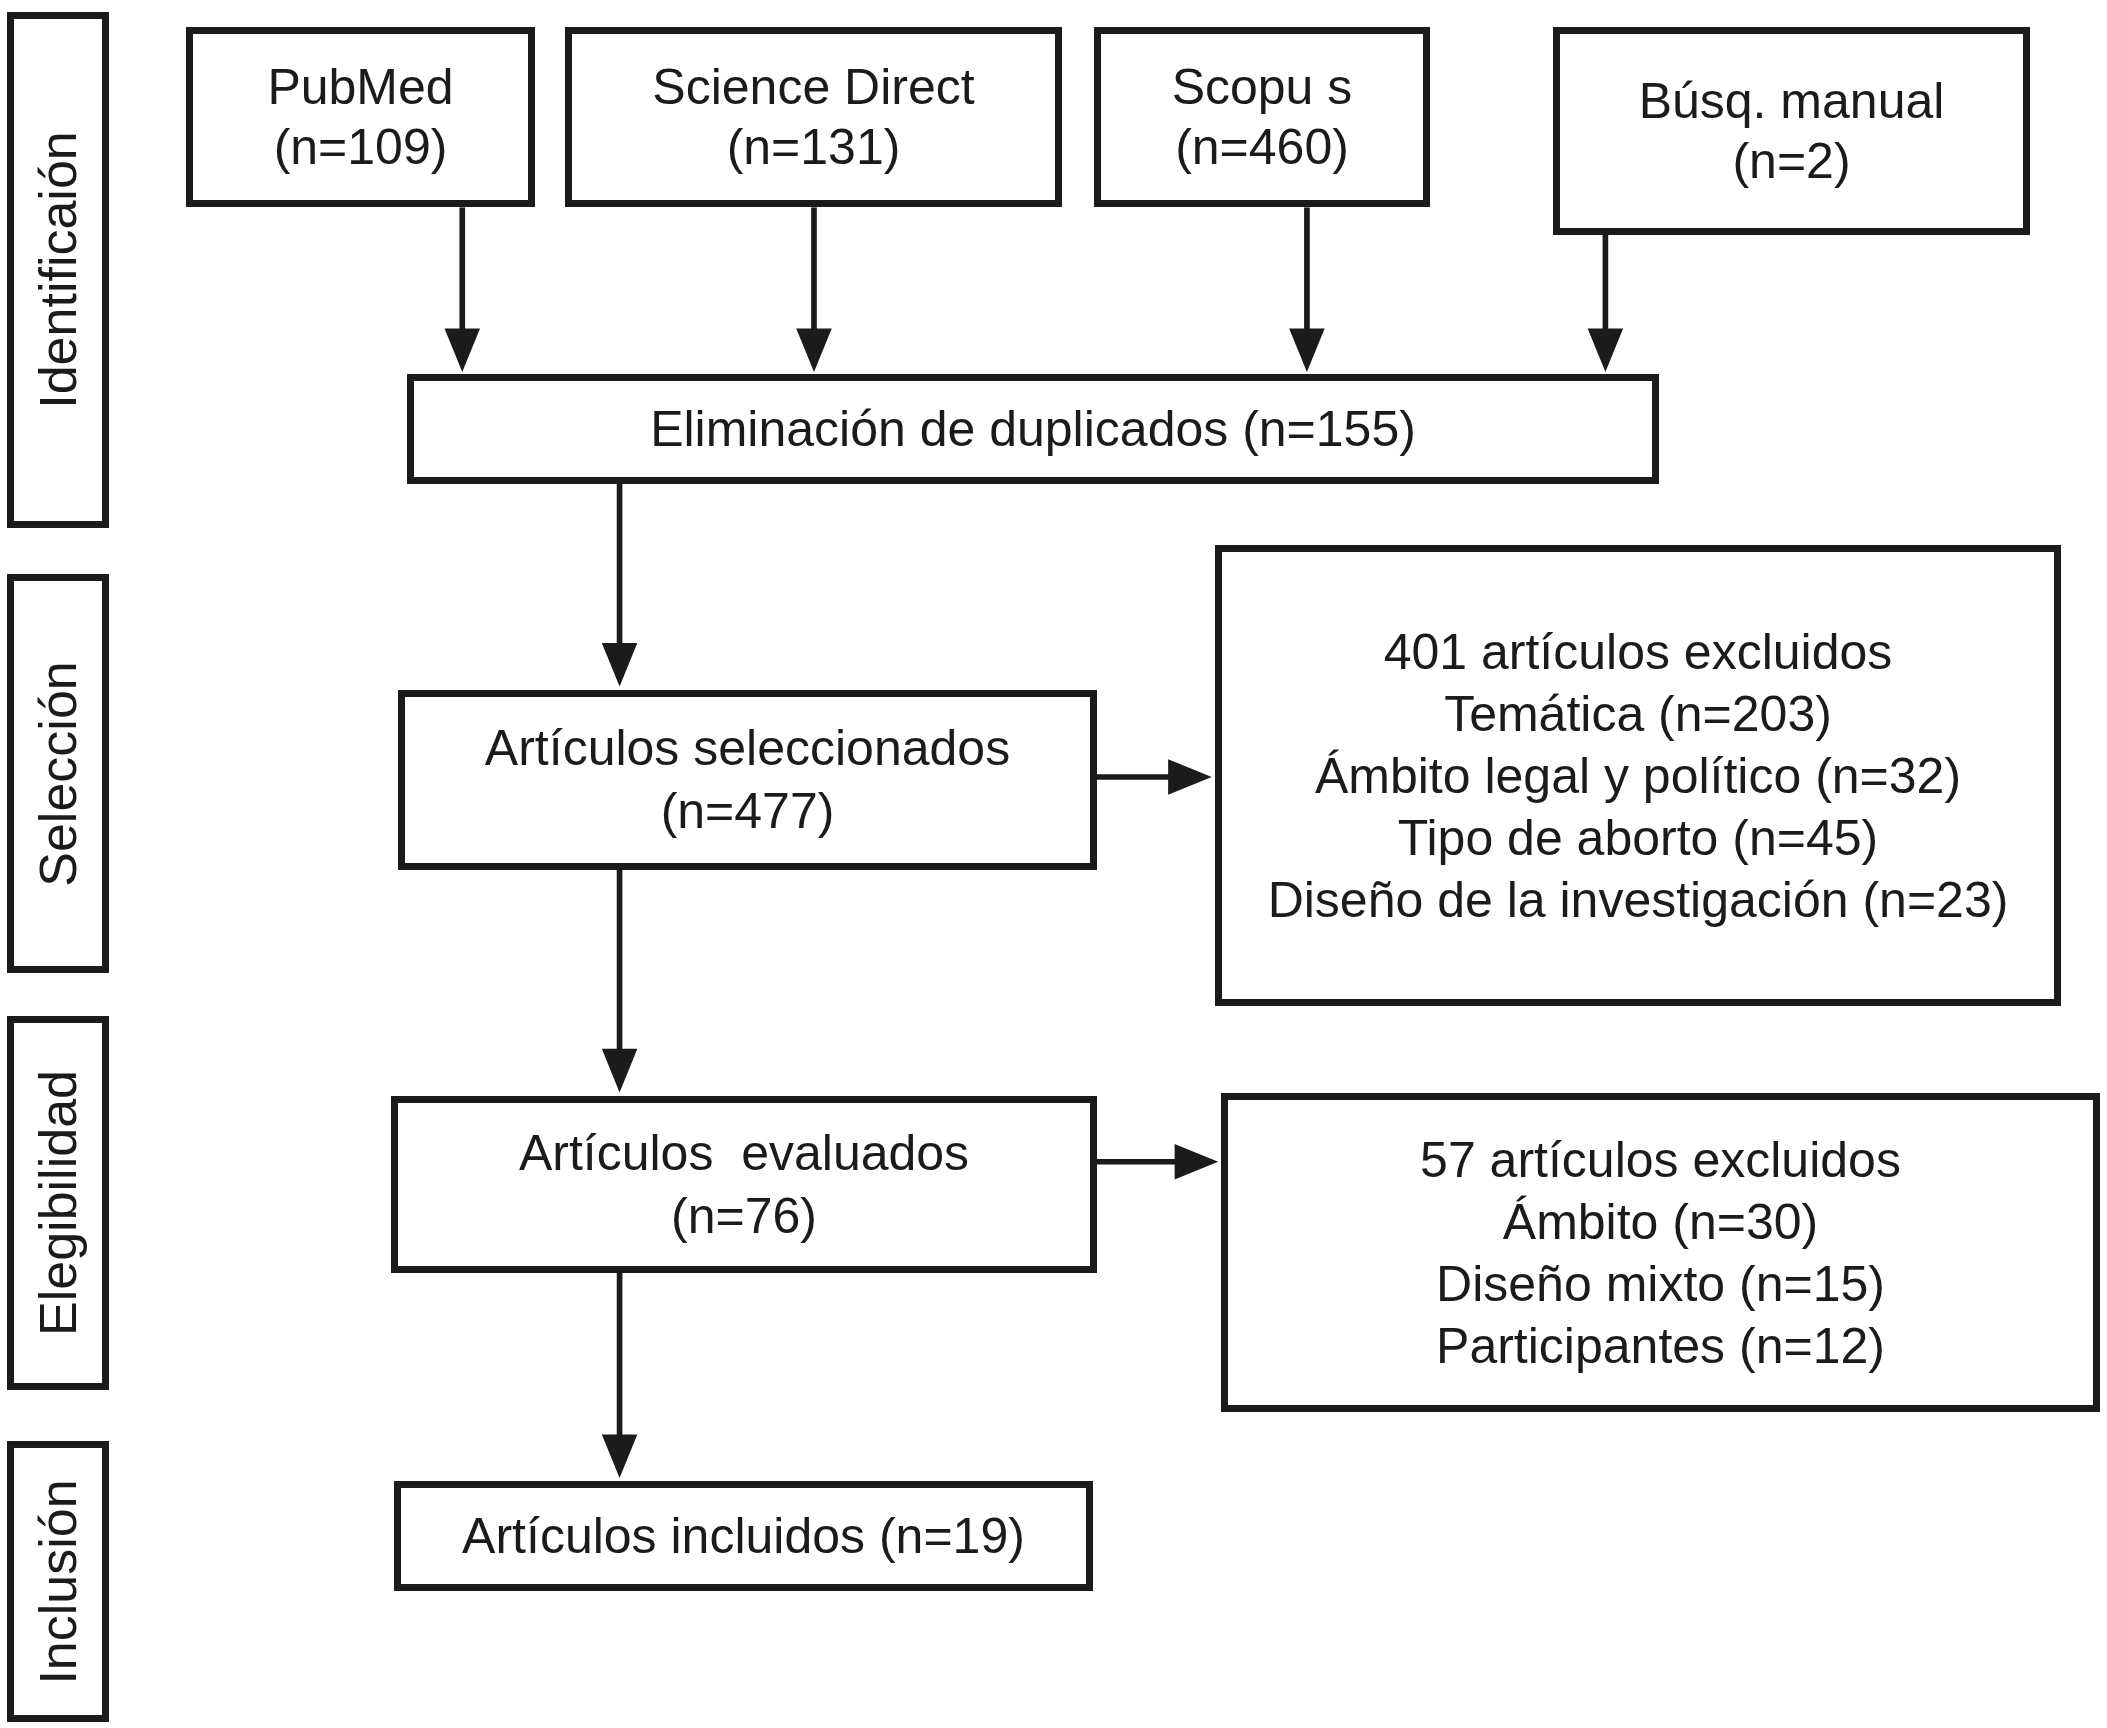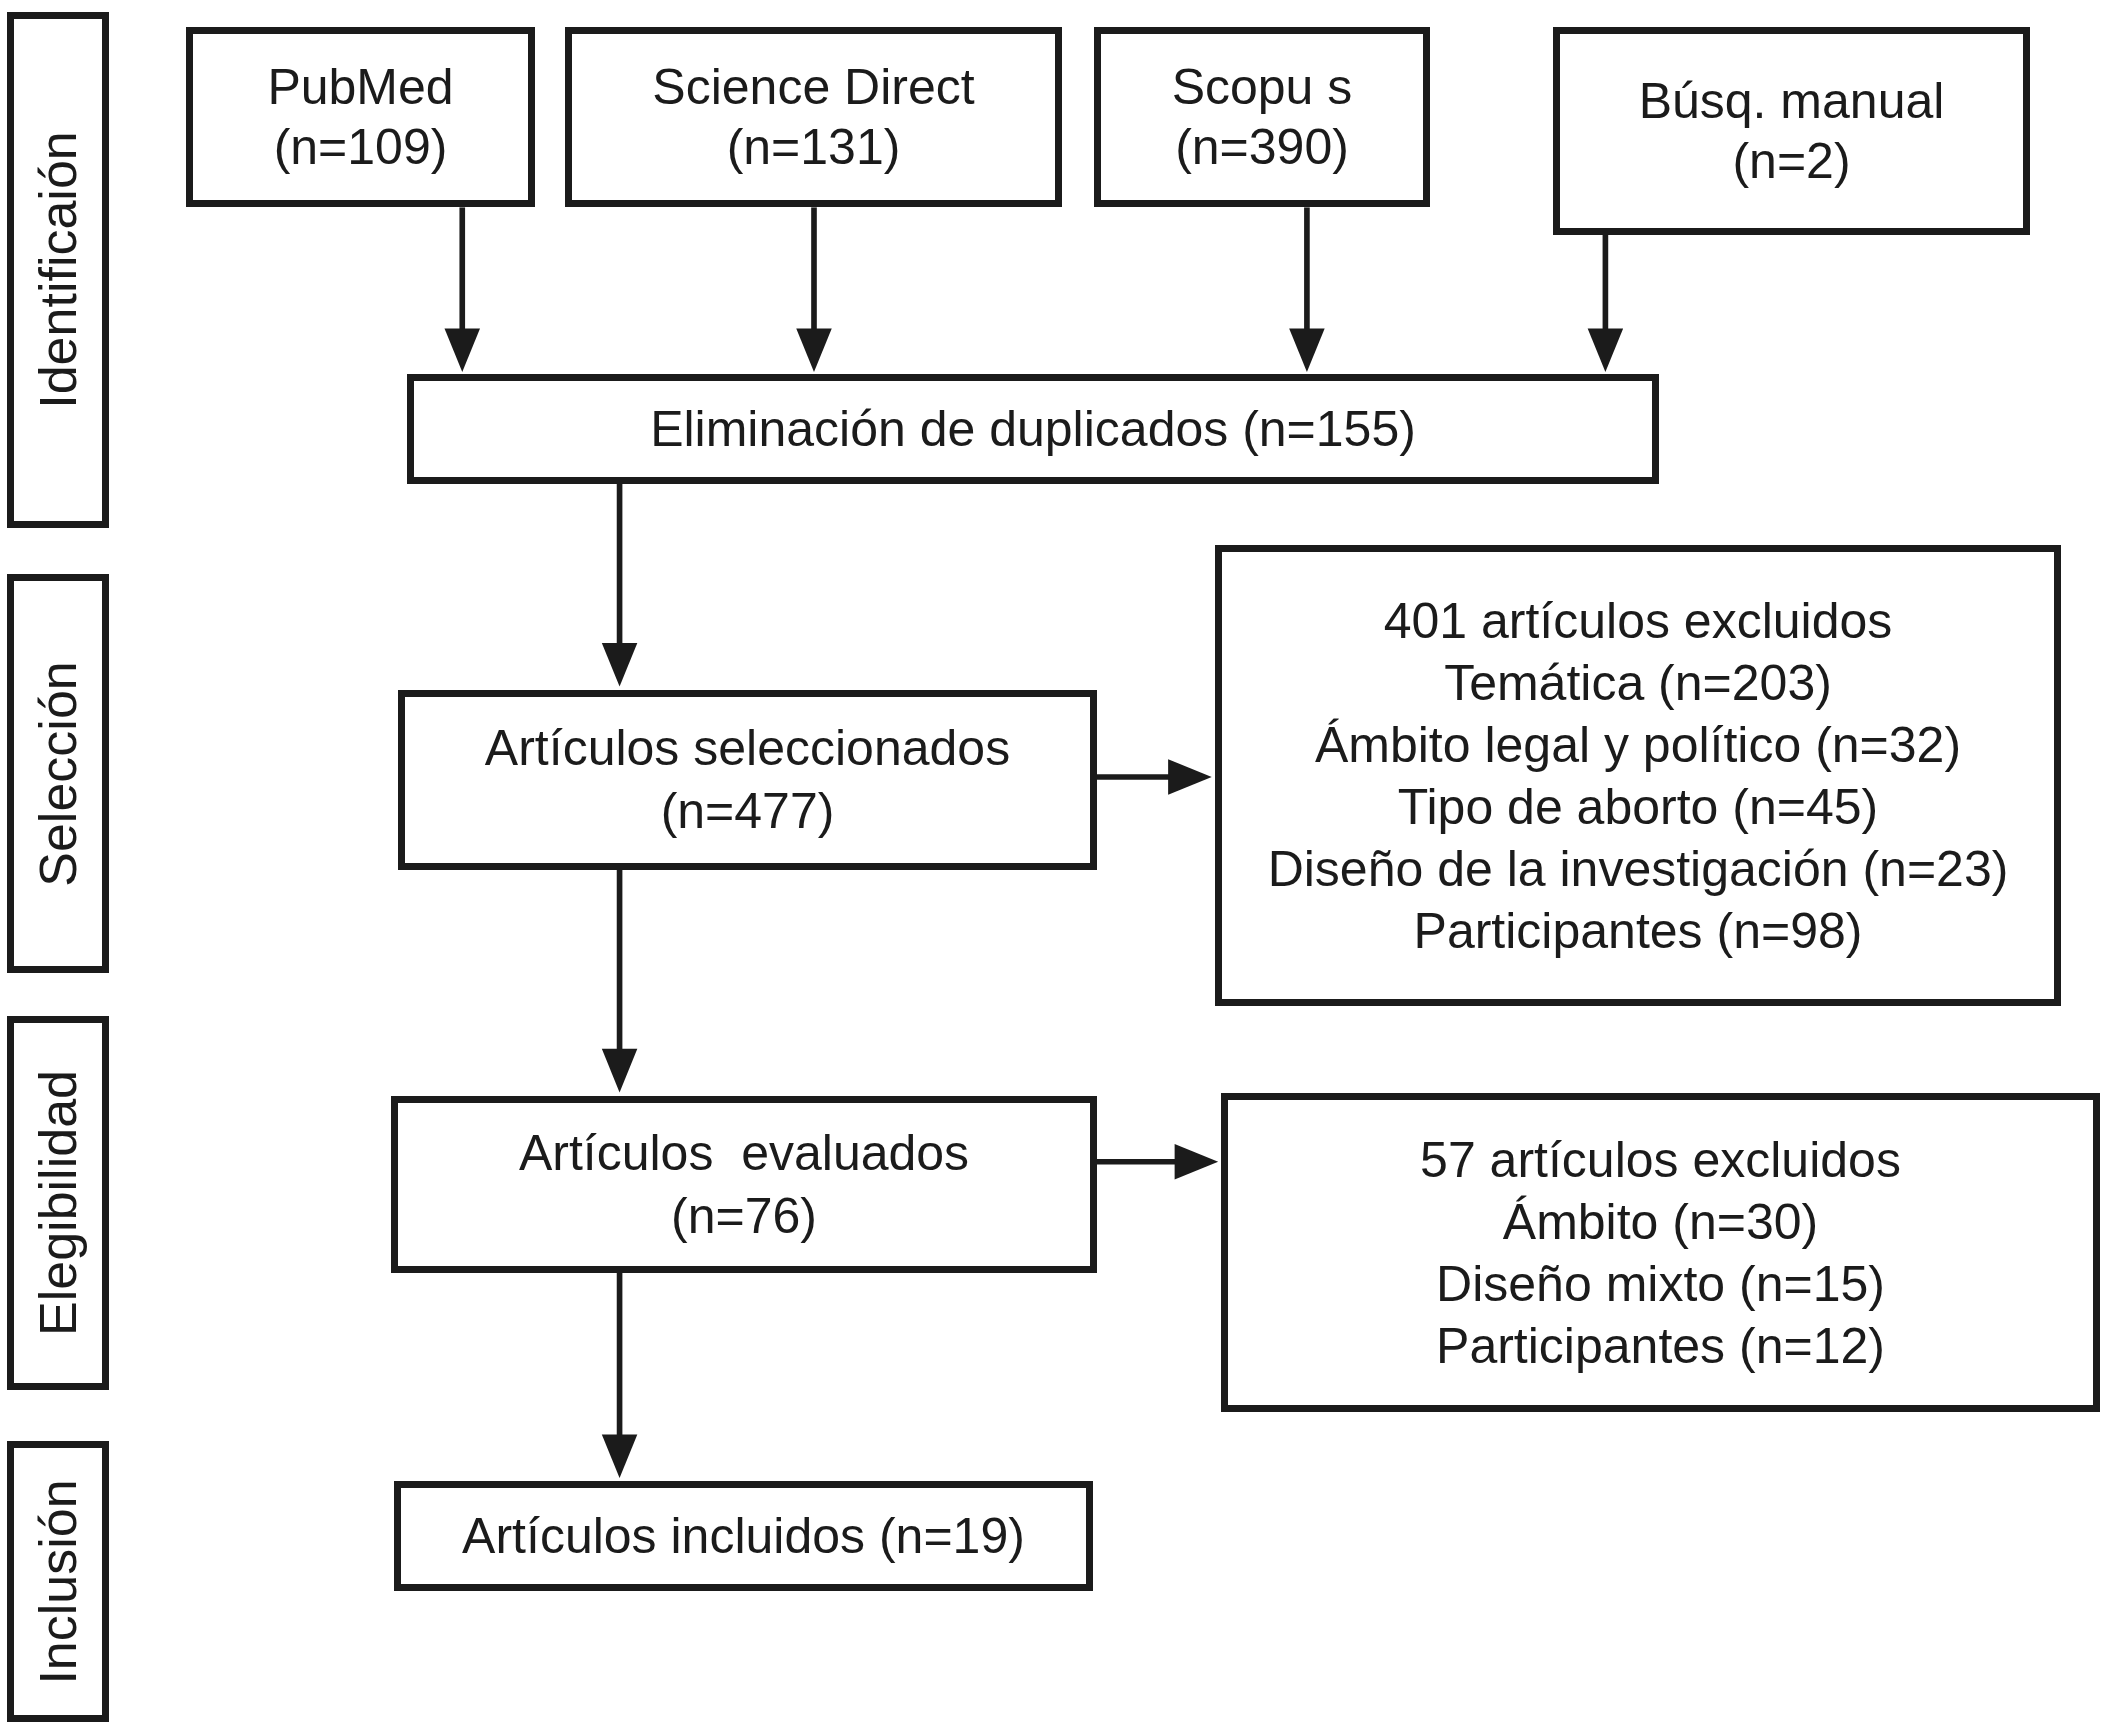--- a/index.html
+++ b/index.html
@@ -123,21 +123,21 @@
   <div class="box" style="left:186px; top:27.4px; width:349px; height:180px;">
     <span class="src-name">PubMed</span>
     <span class="src-count">(n=109)</span>
   </div>
   <div class="box" style="left:565px; top:27.4px; width:497px; height:180px;">
     <span class="src-name">Science Direct</span>
     <span class="src-count">(n=131)</span>
   </div>
   <div class="box" style="left:1094px; top:27.4px; width:336px; height:180px;">
     <span class="src-name">Scopu s</span>
-    <span class="src-count">(n=390)</span>
+    <span class="src-count">(n=460)</span>
   </div>
   <div class="box" style="left:1553px; top:27.4px; width:477px; height:208px;">
     <span class="src-name">Búsq. manual</span>
     <span class="src-count">(n=2)</span>
   </div>
 
   <div class="box" style="left:407px; top:374px; width:1252px; height:110px;">
     <span class="single-line">Eliminación de duplicados (n=155)</span>
   </div>
 
@@ -145,21 +145,20 @@
     <span class="two-line-name">Artículos seleccionados</span>
     <span class="two-line-count">(n=477)</span>
   </div>
 
   <div class="box" style="left:1215px; top:545px; width:846px; height:461px;">
     <div class="excl-line">401 artículos excluidos</div>
     <div class="excl-line">Temática (n=203)</div>
     <div class="excl-line">Ámbito legal y político (n=32)</div>
     <div class="excl-line">Tipo de aborto (n=45)</div>
     <div class="excl-line">Diseño de la investigación (n=23)</div>
-    <div class="excl-line">Participantes (n=98)</div>
   </div>
 
   <div class="box" style="left:391px; top:1096px; width:706px; height:177px;">
     <span class="two-line-name">Artículos  evaluados</span>
     <span class="two-line-count">(n=76)</span>
   </div>
 
   <div class="box" style="left:1221px; top:1093px; width:879px; height:319px;">
     <div class="excl-line">57 artículos excluidos</div>
     <div class="excl-line">Ámbito (n=30)</div>

